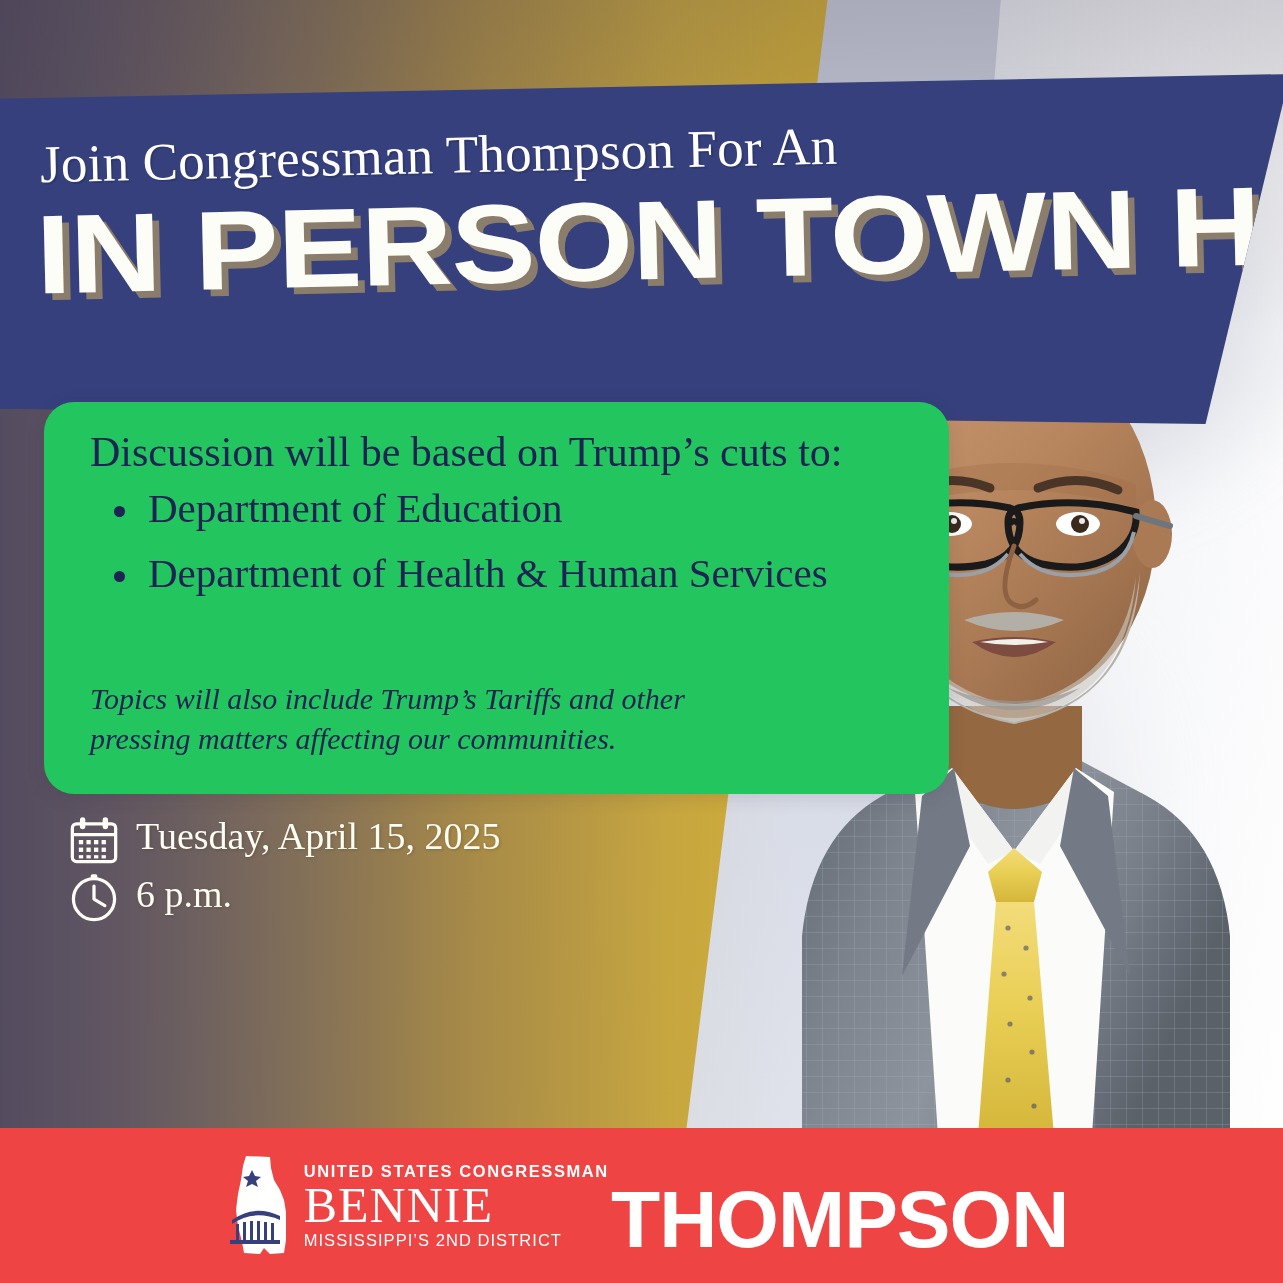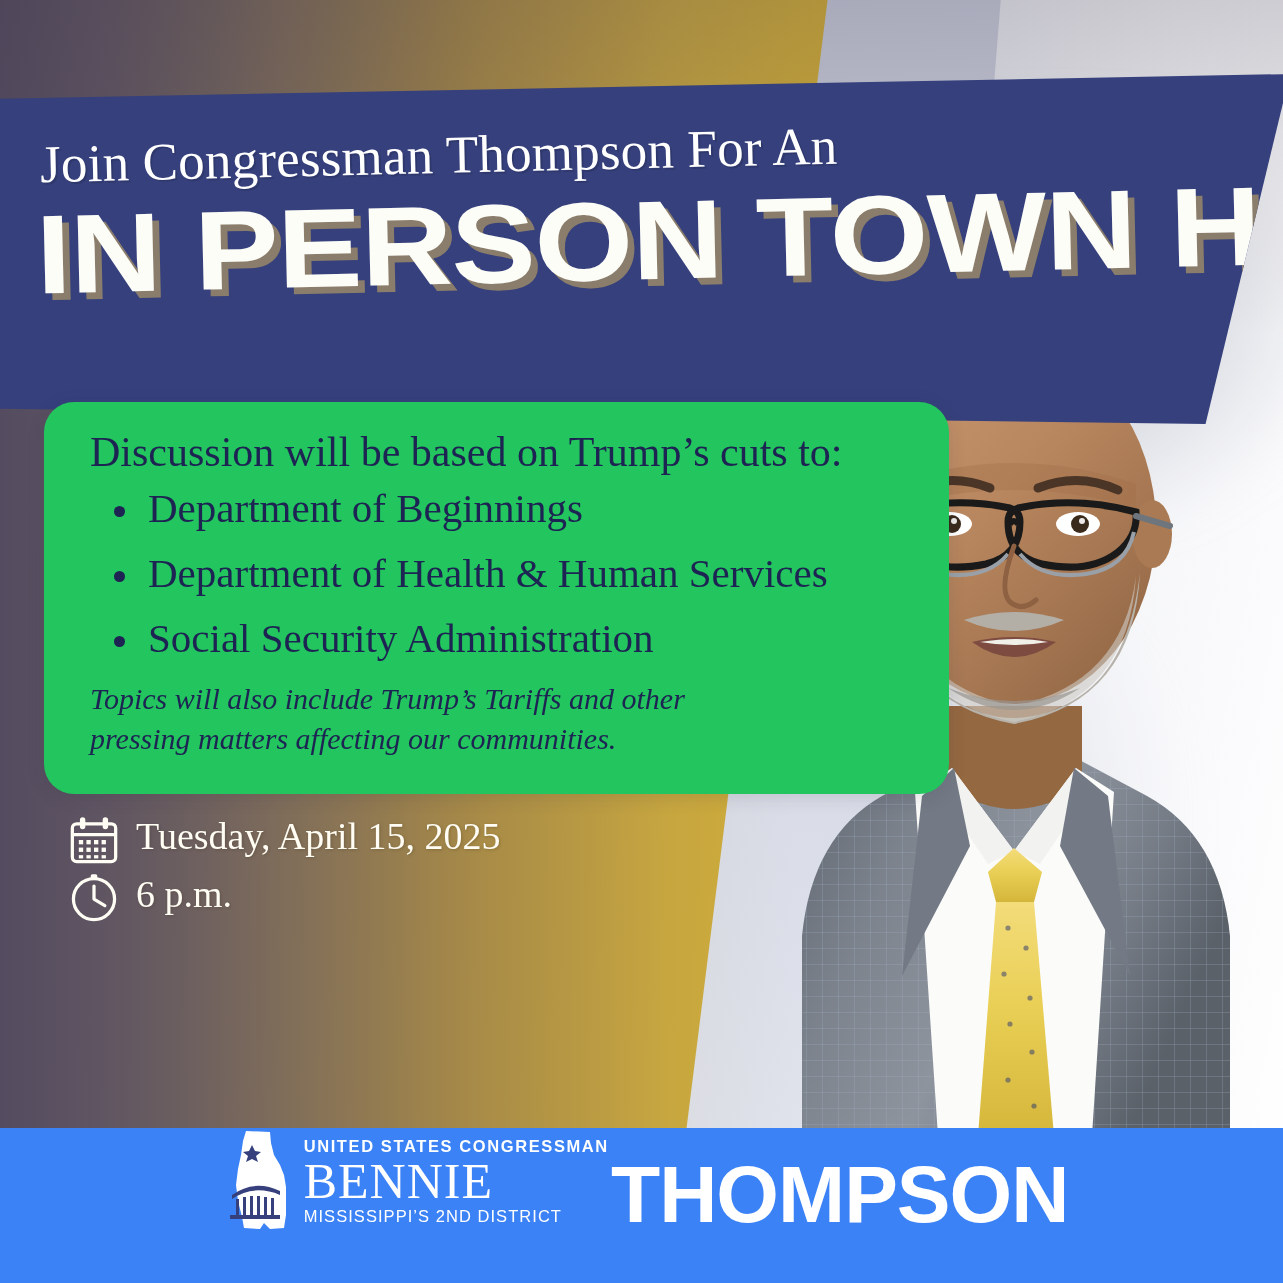--- a/index.html
+++ b/index.html
@@ -210,23 +210,23 @@
   }
   .detail-text .ln { display: block; white-space: nowrap; }
 
   
   .footer {
     position: absolute;
     left: 0;
     bottom: 0;
     width: 100%;
     height: 155px;
-    background: #3b82f6;
+    background: #ef4444;
     display: flex;
-    align-items: flex-start;
+    align-items: center;
     justify-content: center;
   }
   .logo {
     display: flex;
     align-items: center;
     height: 106px;
   }
   .logo-state {
     width: 74px;
     height: 104px;
@@ -399,23 +399,22 @@
   <div class="header-band">
     <div class="header-inner">
       <div class="kicker">Join Congressman Thompson For An</div>
       <div class="headline">IN PERSON TOWN HALL</div>
     </div>
   </div>
 
   <div class="card">
     <div class="card-lead">Discussion will be based on Trump’s cuts to:</div>
     <ul class="bullets">
-      <li>Department of Beginnings</li>
+      <li>Department of Education</li>
       <li>Department of Health &amp; Human Services</li>
-      <li>Social Security Administration</li>
     </ul>
     <div class="card-note">
       <span class="ln">Topics will also include Trump’s Tariffs and other</span>
       <span class="ln">pressing matters affecting our communities.</span>
     </div>
   </div>
 
   <div class="details">
 
     <div class="detail-row">

